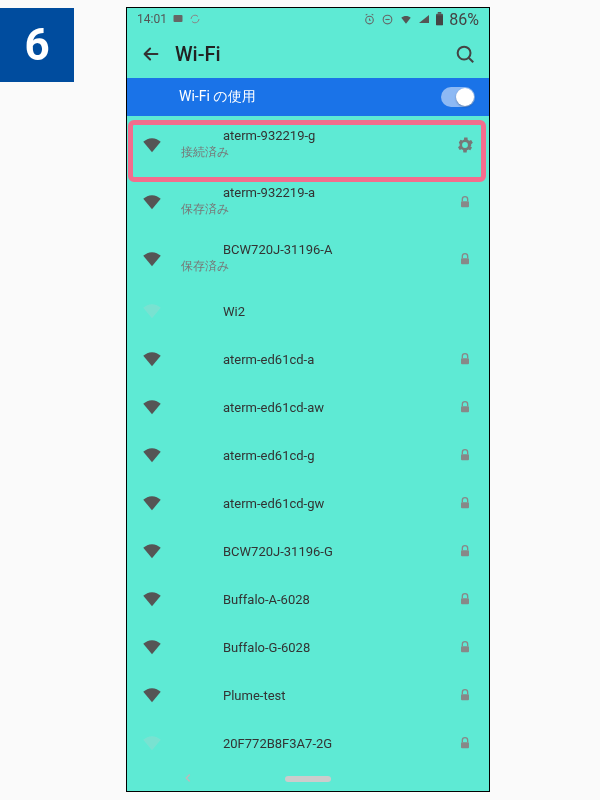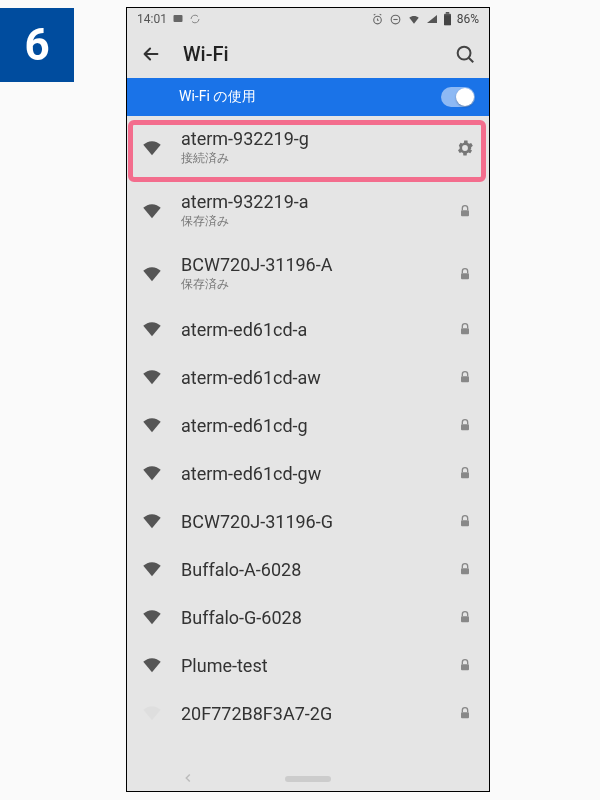--- a/index.html
+++ b/index.html
@@ -23,21 +23,21 @@
       display: flex;
       align-items: center;
       justify-content: center;
     }
     .phone-frame {
       position: absolute;
       left: 126px;
       top: 7px;
       width: 364px;
       height: 785px;
-      background: #e5e5e5;
+      background: #5eead4;
       border: 1px solid #000;
       overflow: hidden;
       display: flex;
       flex-direction: column;
     }
     
     .status-bar {
       height: 22px;
       display: flex;
       align-items: center;
@@ -45,28 +45,28 @@
       padding: 0 10px;
       font-size: 12px;
       color: #555;
     }
     .status-bar .left, .status-bar .right {
       display: flex;
       align-items: center;
       gap: 5px;
     }
     .status-bar svg { display: block; }
-    .battery-text { font-size: 12px; color: #444; }
+    .battery-text { font-size: 16px; color: #444; }
     
     .app-header {
       height: 48px;
       display: flex;
       align-items: center;
       padding: 0 12px;
-      gap: 20px;
+      gap: 12px;
       justify-content: flex-end;
     }
     .app-header .title {
       font-size: 20px;
       font-weight: 500;
       color: #222;
       flex: 1;
     }
     .icon-btn { width: 24px; height: 24px; display: flex; align-items: center; justify-content: center; cursor: pointer; }
     
@@ -106,21 +106,21 @@
     .network {
       display: flex;
       align-items: center;
       padding: 12px 14px;
       gap: 18px;
       min-height: 56px;
     }
     .network.compact { min-height: 48px; padding: 9px 14px; }
     .network .wifi-icon { width: 22px; height: 22px; display:flex; align-items:center; justify-content:center; }
     .network .text { flex: 1; min-width: 0; }
-    .network .ssid { font-size: 18px; color: #333; }
+    .network .ssid { font-size: 13px; color: #333; margin-left: 42px; }
     .network .sub { font-size: 12px; color: #777; margin-top: 1px; }
     .network .right-icon { width: 20px; height: 20px; display:flex; align-items:center; justify-content:center; color:#757575; }
     .faded svg { opacity: 0.25; }
     .highlight-box {
       position: absolute;
       border: 5px solid #f36d8d;
       border-radius: 6px;
       pointer-events: none;
       left: 1px;
       top: 4px;
@@ -265,20 +265,32 @@
       <div class="sub">保存済み</div>
     </div>
     <span class="right-icon">
           <svg width="16" height="16" viewBox="0 0 24 24" fill="#888">
             <rect x="6" y="11" width="12" height="9" rx="1.5"></rect>
             <path d="M8 11V8a4 4 0 018 0v3" fill="none" stroke="#888" stroke-width="2"></path>
           </svg>
         </span>
   </div>
       <div class="network compact">
+    <span class="wifi-icon faded">
+          <svg width="22" height="22" viewBox="0 0 24 24">
+            <path fill="#ccc" d="M12 20L2.5 8.5C5 6 8.3 4.5 12 4.5s7 1.5 9.5 4L12 20z"></path>
+          </svg>
+        </span>
+    <div class="text">
+      <div class="ssid">Wi2</div>
+
+    </div>
+    <span class="right-icon"></span>
+  </div>
+      <div class="network compact">
     <span class="wifi-icon ">
           <svg width="22" height="22" viewBox="0 0 24 24">
             <path fill="#555" d="M12 20L2.5 8.5C5 6 8.3 4.5 12 4.5s7 1.5 9.5 4L12 20z"></path>
           </svg>
         </span>
     <div class="text">
       <div class="ssid">aterm-ed61cd-a</div>
 
     </div>
     <span class="right-icon">

